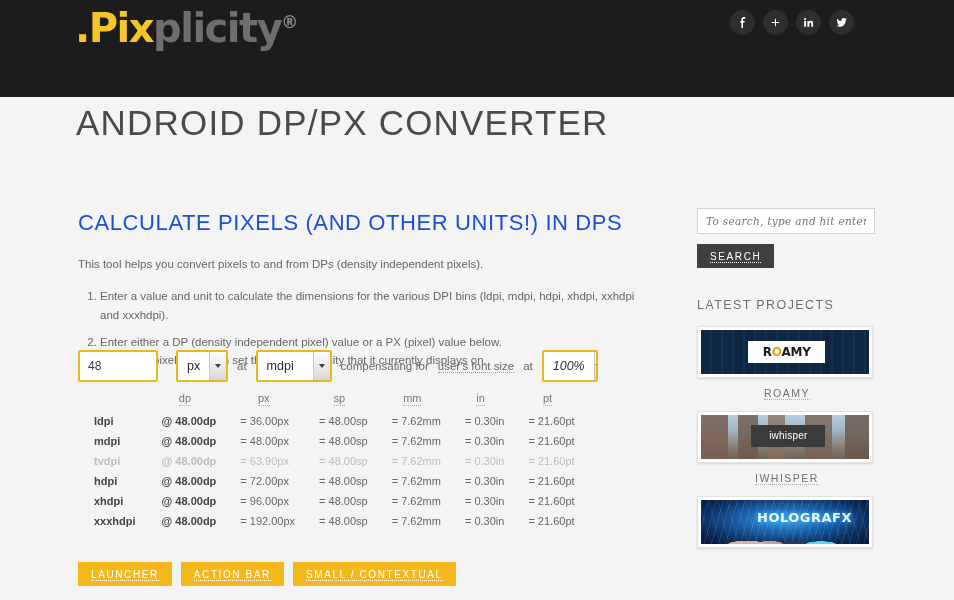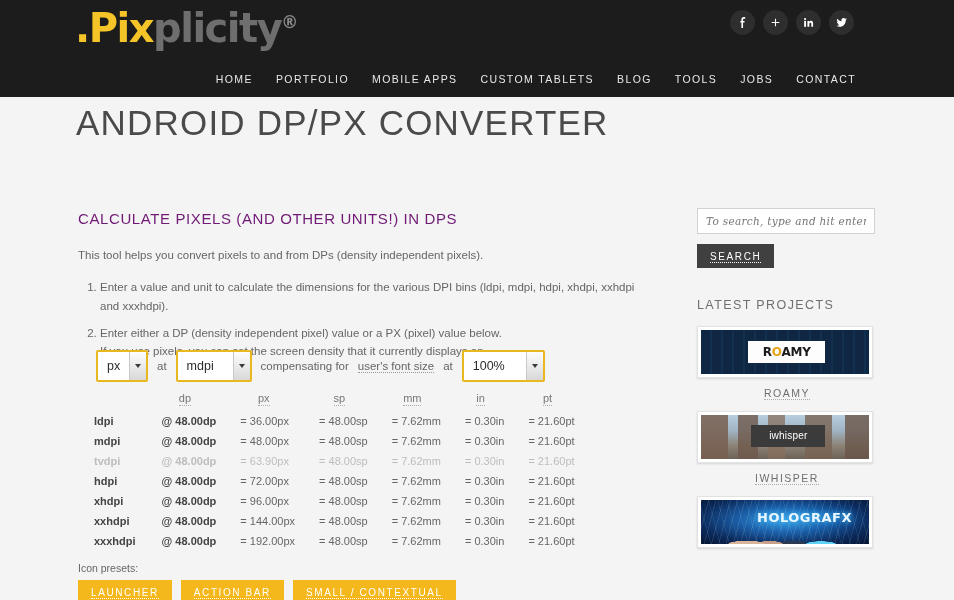--- a/index.html
+++ b/index.html
@@ -73,24 +73,24 @@
   }
 
   
   .content {
     position: absolute;
     left: 78px; top: 210px;
     width: 565px;
   }
   .section-title {
     margin: 0 0 20px 0;
-    font-size: 15px;
+    font-size: 22px;
     font-weight: normal;
     letter-spacing: 0.6px;
-    color: #701a75;
+    color: #1d4ed8;
   }
   .intro {
     font-size: 11.5px;
     color: #666;
     margin: 0 0 14px 0;
     line-height: 1.5;
   }
   ol.steps {
     margin: 0 0 0 0; padding-left: 22px;
     font-size: 11.5px; color:#666; line-height: 1.6;
@@ -139,21 +139,21 @@
     display:flex; align-items:center; justify-content:center;
   }
   .selwrap .arrowbtn i {
     display:block;
     border-left: 3.5px solid transparent;
     border-right: 3.5px solid transparent;
     border-top: 4px solid #3b3b3b;
   }
   .sel-unit  { width: 52px; }
   .sel-dpi   { width: 76px; }
-  .sel-font  { width: 83px; }
+  .sel-font  { width: 56px; font-style: italic; }
   .sel-unit .seltext, .sel-dpi .seltext, .sel-font .seltext { flex:1; }
   .gap { padding: 0 9px; }
   .dotted-link {
     color: #666;
     border-bottom: 1px dotted #999;
     text-decoration: none;
   }
 
   
   .results {
@@ -339,50 +339,41 @@
           <path d="M10 9h3.2v1.6c.6-1 1.8-1.9 3.5-1.9 2.7 0 3.8 1.7 3.8 4.6V20h-3.4v-5.2c0-1.4-.5-2.3-1.7-2.3-1 0-1.6.7-1.8 1.4-.1.3-.1.6-.1 1V20H10z"></path>
         </svg>
     </a>
     <a class="soc" href="#">
       <svg width="13" height="13" viewBox="0 0 24 24" fill="#fff">
           <path d="M22 5.9c-.7.3-1.5.5-2.3.6.8-.5 1.4-1.3 1.7-2.2-.8.5-1.6.8-2.5 1A3.9 3.9 0 0 0 12 8.8c0 .3 0 .6.1.9A11 11 0 0 1 4 5.3a3.9 3.9 0 0 0 1.2 5.2c-.6 0-1.2-.2-1.8-.5 0 1.9 1.3 3.5 3.1 3.8-.6.2-1.2.2-1.8.1a3.9 3.9 0 0 0 3.6 2.7A7.8 7.8 0 0 1 2.5 18 11 11 0 0 0 8.5 19.8c7.2 0 11.2-6 11.2-11.2v-.5c.8-.6 1.4-1.3 1.9-2.2z"></path>
         </svg>
     </a>
   </div>
 
-  <nav class="mainnav">
-    <a href="#">HOME</a>
-    <a href="#">PORTFOLIO</a>
-    <a href="#">MOBILE APPS</a>
-    <a href="#">CUSTOM TABLETS</a>
-    <a href="#">BLOG</a>
-    <a href="#">TOOLS</a>
-    <a href="#">JOBS</a>
-    <a href="#">CONTACT</a>
-  </nav>
 </div>
 
 <h1 class="page-title">ANDROID DP/PX CONVERTER</h1>
 
 <div class="content">
   <h2 class="section-title">CALCULATE PIXELS (AND OTHER UNITS!) IN DPS</h2>
   <p class="intro">This tool helps you convert pixels to and from DPs (density independent pixels).</p>
   <ol class="steps">
     <li>
       <span>Enter a value and unit to calculate the dimensions for the various DPI bins (ldpi, mdpi, hdpi, xhdpi, xxhdpi and xxxhdpi).</span>
     </li>
     <li>
       <span>Enter either a DP (density independent pixel) value or a PX (pixel) value below.</span>
       <span class="sub">If you use pixels, you can set the screen density that it currently displays on.</span>
     </li>
   </ol>
 </div>
 
 <div class="formrow">
 
+  <input class="fld fld-value" type="text" value="48" style="">
 
   <span class="gap"></span>
 
   <div class="selwrap sel-unit">
     <span class="seltext">px</span>
     <span class="arrowbtn">
         <i></i>
       </span>
   </div>
 
@@ -459,42 +450,32 @@
       <tr>
         <td class="bin">xhdpi</td>
         <td class="dpv">@ 48.00dp</td>
         <td class="cell">= 96.00px</td>
         <td class="cell">= 48.00sp</td>
         <td class="cell">= 7.62mm</td>
         <td class="cell">= 0.30in</td>
         <td class="cell">= 21.60pt</td>
       </tr>
       <tr>
-        <td class="bin">xxhdpi</td>
-        <td class="dpv">@ 48.00dp</td>
-        <td class="cell">= 144.00px</td>
-        <td class="cell">= 48.00sp</td>
-        <td class="cell">= 7.62mm</td>
-        <td class="cell">= 0.30in</td>
-        <td class="cell">= 21.60pt</td>
-      </tr>
-      <tr>
         <td class="bin">xxxhdpi</td>
         <td class="dpv">@ 48.00dp</td>
         <td class="cell">= 192.00px</td>
         <td class="cell">= 48.00sp</td>
         <td class="cell">= 7.62mm</td>
         <td class="cell">= 0.30in</td>
         <td class="cell">= 21.60pt</td>
       </tr>
     </tbody>
 </table>
 
 <div class="presets">
-  <div class="presets-label">Icon presets:</div>
   <div class="presets-btns">
     <button class="pbtn"><span>LAUNCHER</span></button>
     <button class="pbtn"><span>ACTION BAR</span></button>
     <button class="pbtn"><span>SMALL / CONTEXTUAL</span></button>
   </div>
 </div>
 
 <div class="sidebar">
 
   <input class="searchbox" type="text" placeholder="To search, type and hit enter." style="">

